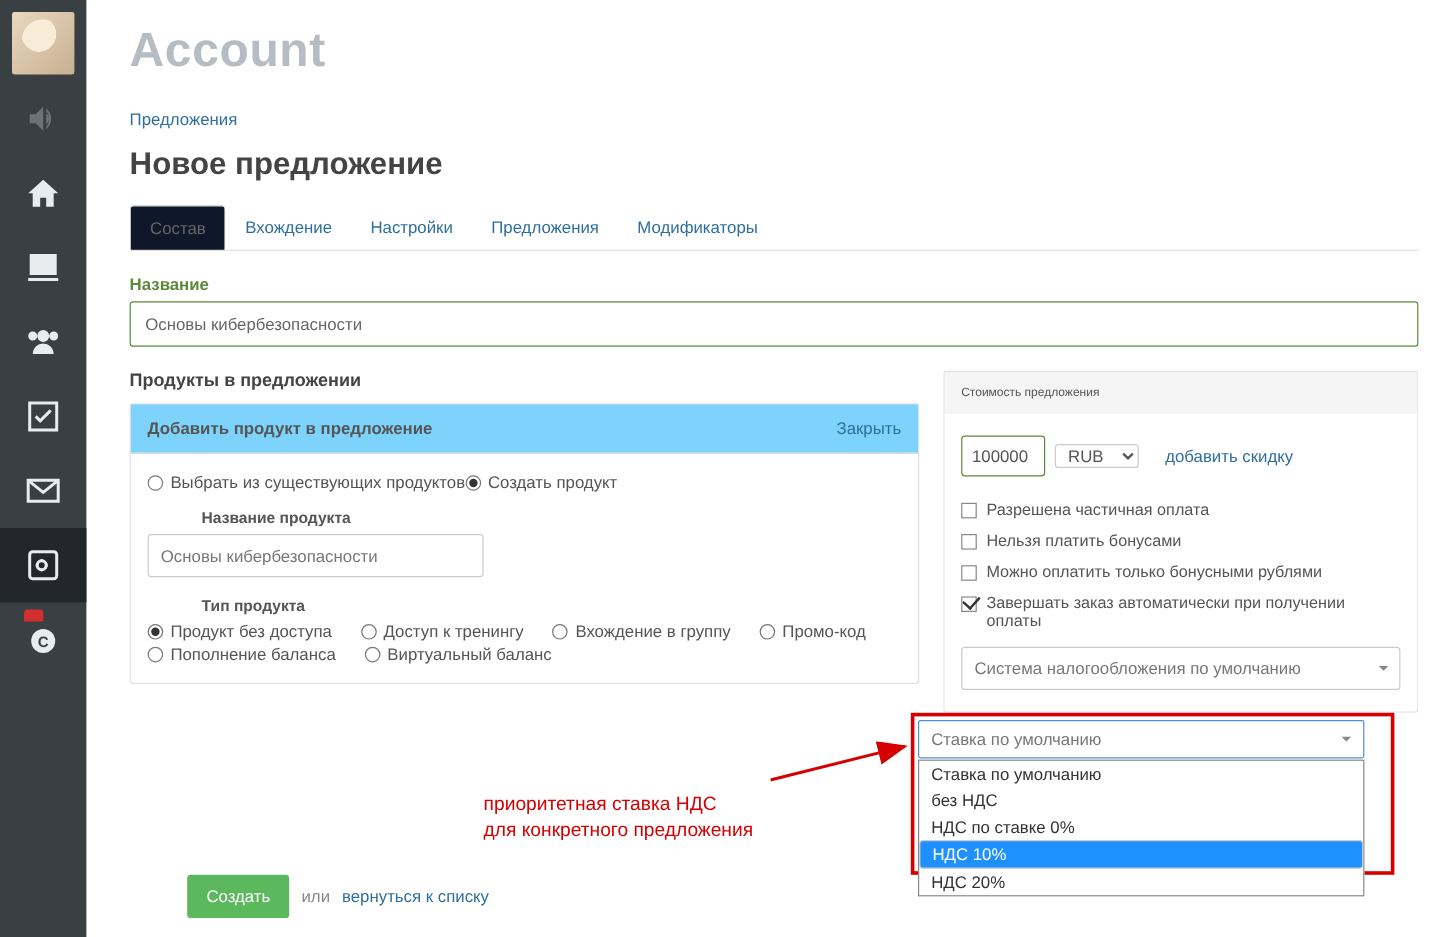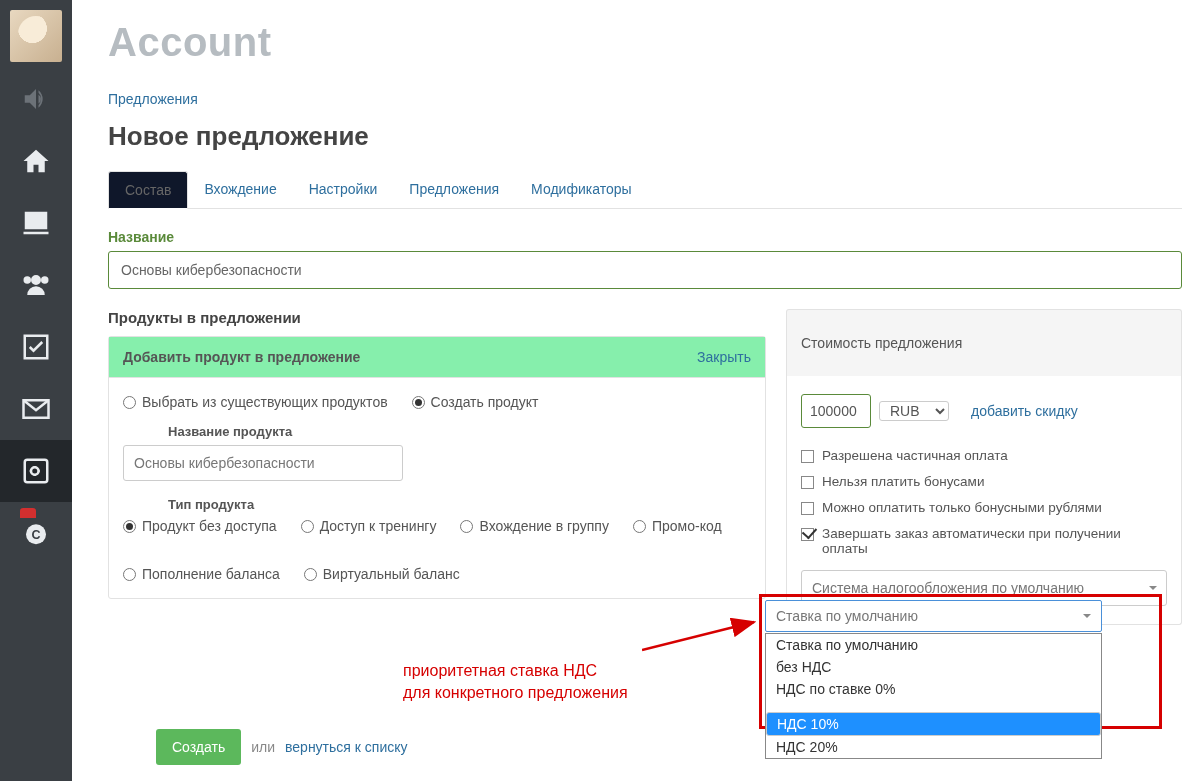--- a/index.html
+++ b/index.html
@@ -28,57 +28,57 @@
   .label-green { color: #5a8a3a; font-weight: 700; margin: 20px 0 6px 0; }
   .name-input { width: 100%; border: 1px solid #5a8a3a; border-radius: 3px; padding: 10px 12px; font-size: 14px; color:#666;}
   
   .two-col { display: flex; gap: 20px; margin-top: 20px; }
   .left { flex: 1; }
   .right { width: 396px; }
 
   .section-title { font-weight: 700; color: #444; margin-bottom: 10px; font-size: 15px;}
   
   .panel { border: 1px solid #e2e2e2; border-radius: 3px; }
-  .panel-head { background: #86efac; padding: 12px 14px; border-bottom: 1px solid #e2e2e2; display:flex; justify-content: space-between; align-items:center; }
+  .panel-head { background: #7dd3fc; padding: 12px 14px; border-bottom: 1px solid #e2e2e2; display:flex; justify-content: space-between; align-items:center; }
   .panel-head .ttl { font-weight: 700; color: #555; }
   .panel-head .close { color: #2e6f9e; cursor: pointer; }
   .panel-body { padding: 16px 14px; }
 
-  .radio-row { display: flex; gap: 24px; margin-bottom: 14px; }
-  .radio-wrap { display:flex; gap:32px 24px; flex-wrap: wrap; }
+  .radio-row { display: flex; margin-bottom: 14px; }
+  .radio-wrap { display:flex; gap:3px 24px; flex-wrap: wrap; }
   .radio { display:inline-flex; align-items:center; gap:6px; cursor:pointer; color:#555;}
   .rcirc { width:13px; height:13px; border:1px solid #777; border-radius:50%; display:inline-flex; align-items:center; justify-content:center; background:#fff;}
   .rcirc.checked::after { content:""; width:7px; height:7px; background:#333; border-radius:50%; }
   
   .fld-label { font-weight:700; color:#555; margin-bottom:6px; display:block; font-size: 13px; margin-left: 45px;}
   .txt { border:1px solid #ccc; border-radius:3px; padding:9px 10px; font-size:14px; color:#777; width: 280px;}
 
-  .cost-head { background:#f5f5f5; border:1px solid #e2e2e2; border-bottom:none; padding:25px 14px; font-size:14px; color:#555; border-radius:3px 3px 0 0;}
+  .cost-head { background:#f5f5f5; border:1px solid #e2e2e2; border-bottom:none; padding:12px 14px; font-size:10px; color:#555; border-radius:3px 3px 0 0;}
   .cost-body { border:1px solid #e2e2e2; border-top:none; padding:18px 14px; border-radius:0 0 3px 3px;}
   .price-row { display:flex; align-items:center; gap:8px; margin-bottom:20px;}
   .price-in { width:70px; border:1px solid #5a8a3a; border-radius:3px; padding:8px 8px; font-size:14px; color:#555;}
   .cur-sel { border:1px solid #ccc; border-radius:3px; padding:0 6px; font-size:14px; color:#555; background:#fff; width:70px;}
   .alink { color:#2e6f9e; cursor:pointer; margin-left:14px; }
   
   .chk-row { display:flex; align-items:flex-start; gap:8px; margin:11px 0; color:#555; font-size:13.5px;}
   .chk { width:13px; height:13px; border:1px solid #888; display:inline-block; position:relative; flex-shrink:0; margin-top:2px; background:#fff;}
   .chk.checked::after { content:""; position:absolute; left:1px; top:-2px; width:11px; height:7px; border-left:2px solid #333; border-bottom:2px solid #333; transform:rotate(-48deg); }
   
   .sel { width:100%; border:1px solid #ccc; border-radius:3px; padding:9px 10px; font-size:14px; color:#777; margin-top:14px; background:#fff; appearance:none; position:relative;}
   .sel-wrap { position:relative; }
   .sel-wrap::after { content:""; position:absolute; right:10px; top:50%; width:0; height:0; border-left:4px solid transparent; border-right:4px solid transparent; border-top:4px solid #888; transform:translateY(-2px);}
 
   
   .red-box { position:absolute; left:759px; top:594px; width:403px; height:135px; border:3px solid #d60000; }
-  .dd-open { position:absolute; left:765px; top:600px; width:337px; }
+  .dd-open { position:absolute; left:765px; top:600px; width:372px; }
   .dd-sel { border:1px solid #4a90d9; border-radius:2px; padding:7px 10px; font-size:14px; color:#777; background:#fff; display:flex; justify-content:space-between; align-items:center;}
   .dd-sel .arrow { width:0; height:0; border-left:4px solid transparent; border-right:4px solid transparent; border-top:4px solid #888;}
   .dd-list { border:1px solid #888; border-top:1px solid #888; background:#fff; margin-top:1px;}
   .dd-opt { padding:3px 10px; font-size:14px; color:#333; cursor:pointer;}
-  .dd-opt.sel { background:#1e90ff; color:#fff; margin-top:12px;}
+  .dd-opt.sel { background:#1e90ff; color:#fff; margin-top:0;}
   
   .annot { position:absolute; left:403px; top:660px; color:#d60000; font-size:16px; line-height:1.4;}
   .arrow-line { position:absolute; left:642px; top:618px; width:120px; height:40px; pointer-events:none;}
   
   .footer { position:absolute; left:108px; bottom:16px; display:flex; align-items:center; gap:10px;}
   .btn-create { background:#5cb85c; color:#fff; border:none; border-radius:3px; padding:10px 16px; font-size:14px; cursor:pointer;margin-left:48px;}
   .or { color:#888; }
   .back { color:#2e6f9e; cursor:pointer; }
 </style>
 </head>

